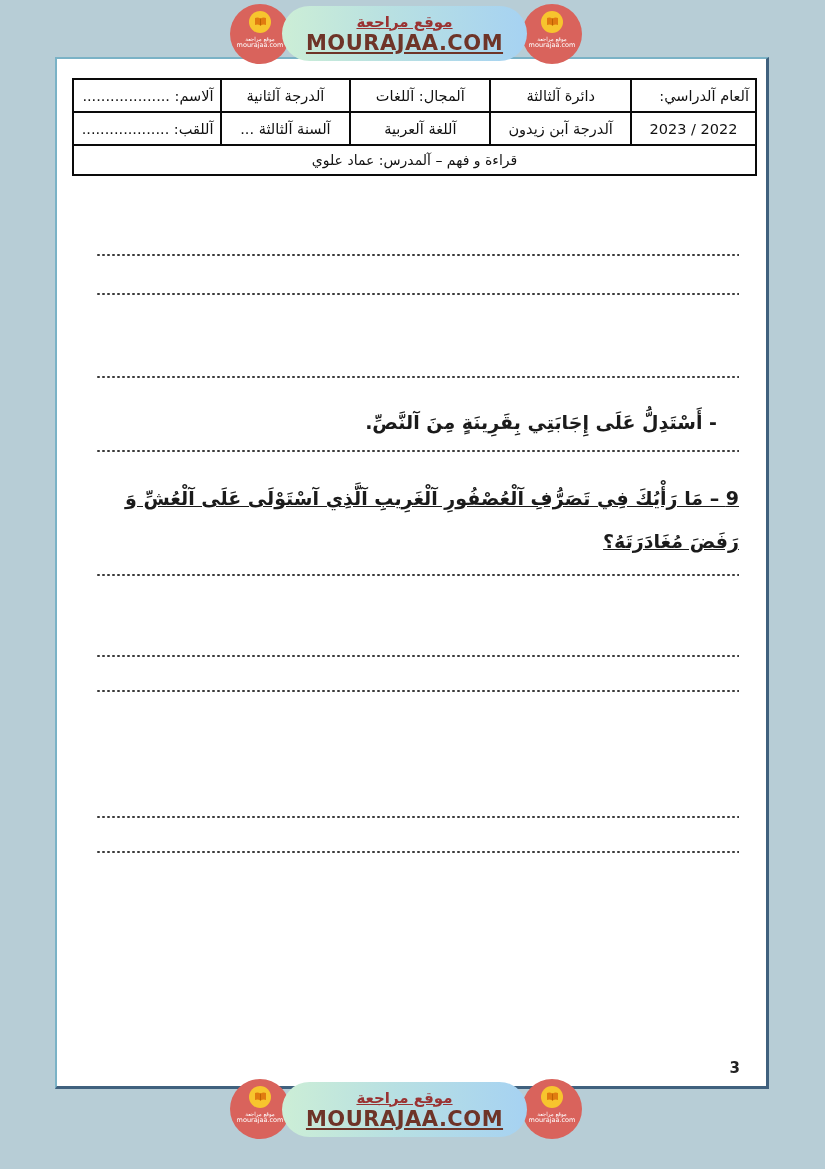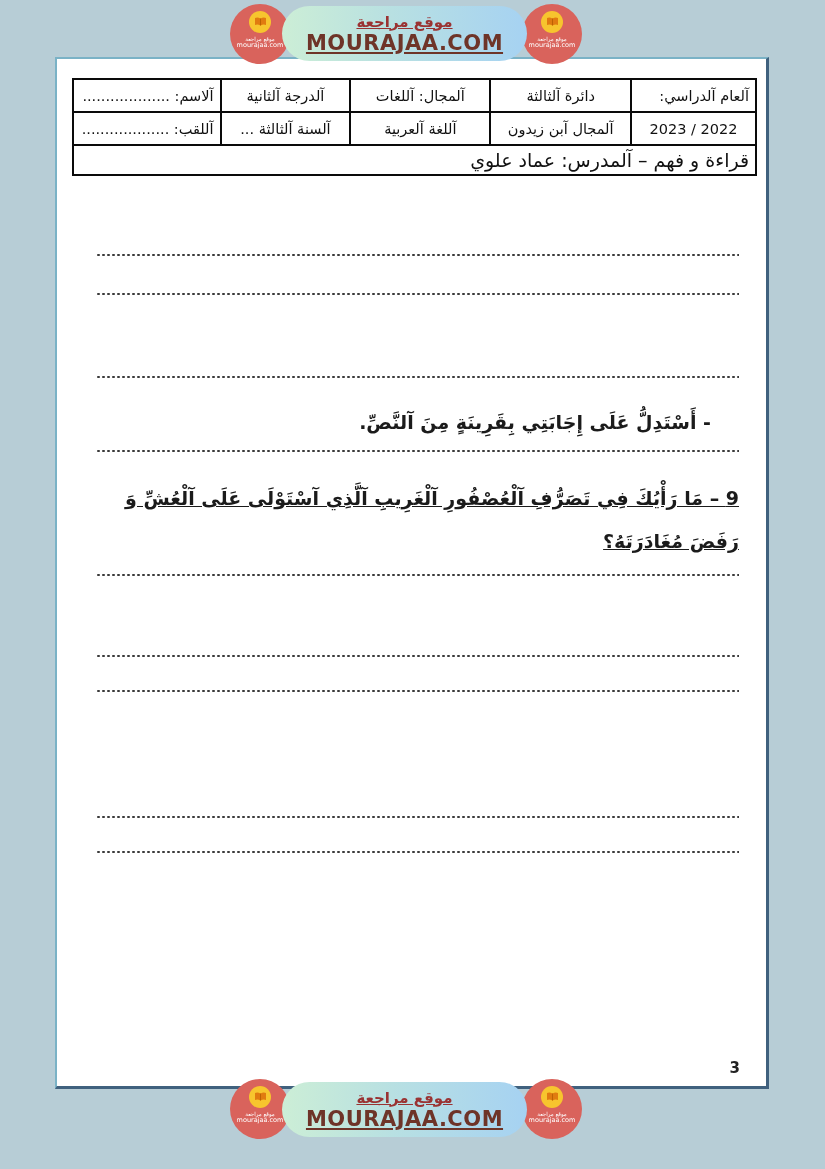--- a/index.html
+++ b/index.html
@@ -50,29 +50,29 @@
   table.info {
     position:absolute; top:19px; left:15px; width:685px;
     border-collapse:collapse; direction:rtl;
   }
   table.info td {
     border:2.5px solid #0a0a0a;
     font-size:14.5px; color:#111; height:33px;
     text-align:center; vertical-align:middle; padding:2px 6px;
   }
   table.info td.al-start { text-align:right; }
-  table.info td.footer-cell { height:30px; font-size:19px;text-align:right; }
+  table.info td.footer-cell { height:30px; font-size:14px; }
 
   
   .q {
     position:absolute; right:27px; left:40px;
     direction:rtl; text-align:right;
     font-size:19px; font-weight:bold; color:#1b1b1b; line-height:43px;
   }
-  .q.indent { right:55px; }
+  .q.indent { right:49px; }
   .dots {
     position:absolute; left:39px; right:27px; height:4px;
     background-image:radial-gradient(circle,#3a3a3a 1.05px,transparent 1.35px);
     background-size:5px 4px; background-repeat:repeat-x; background-position:0 50%;
   }
   .page-number {
     position:absolute; right:26px; top:1000px;
     font-size:15px; font-weight:bold; color:#222;
   }
 </style>
@@ -112,21 +112,21 @@
     <tbody>
         <tr>
       <td class="al-start" style="width:18.3%">آلعام آلدراسي:</td>
       <td style="width:20.6%">دائرة آلثالثة</td>
       <td style="width:20.5%">آلمجال: آللغات</td>
       <td style="width:19%">آلدرجة آلثانية</td>
       <td class="al-start" style="width:21.6%">آلاسم: ...................</td>
     </tr>
     <tr>
       <td>2022 / 2023</td>
-      <td>آلمجال آبن زيدون</td>
+      <td>آلدرجة آبن زيدون</td>
       <td>آللغة آلعربية</td>
       <td>آلسنة آلثالثة ...</td>
       <td class="al-start">آللقب: ...................</td>
     </tr>
     <tr>
       <td class="footer-cell" colspan="5">قراءة و فهم – آلمدرس: عماد علوي</td>
     </tr>
   </tbody>
     </table>
 

